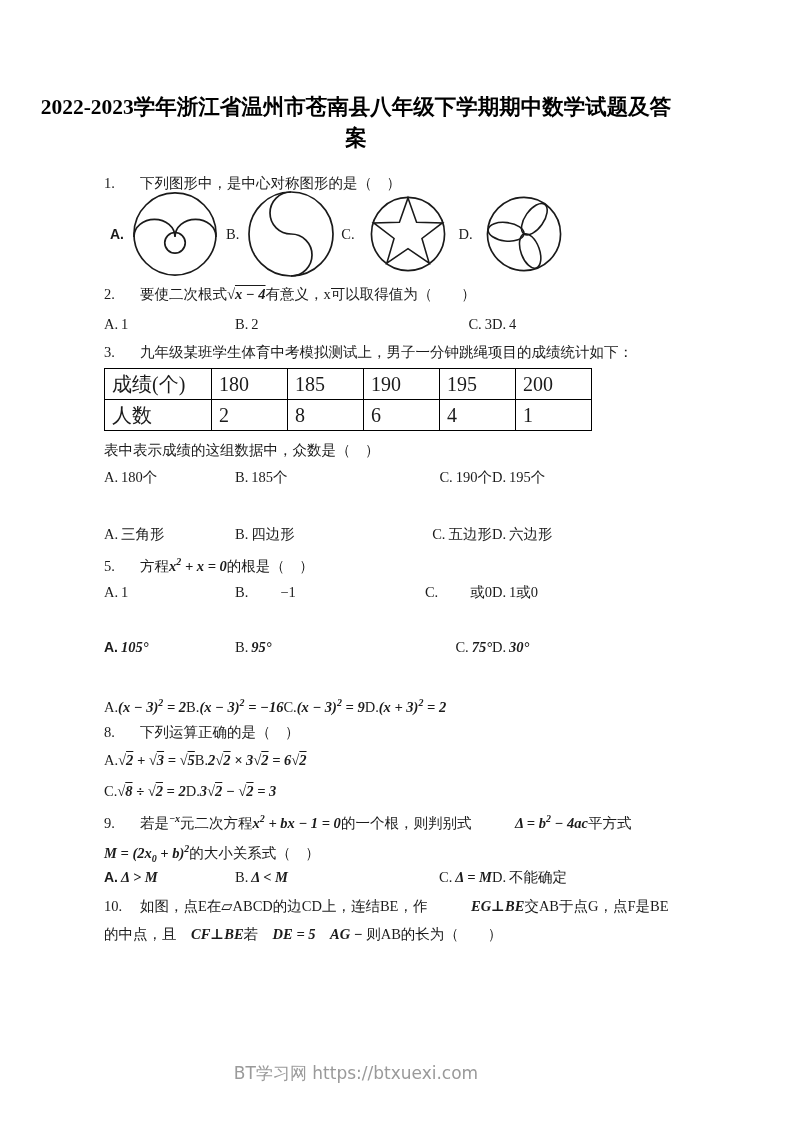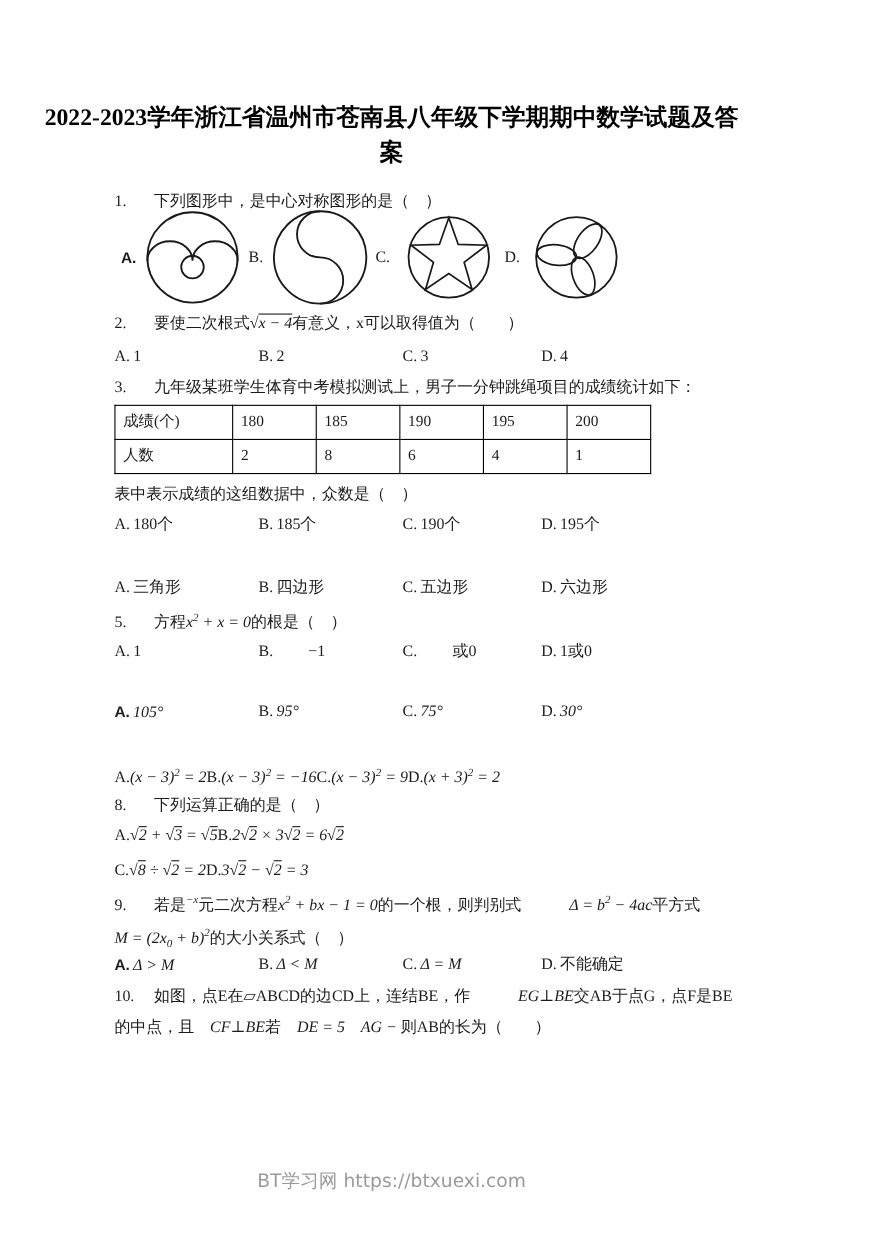--- a/index.html
+++ b/index.html
@@ -5,36 +5,36 @@
   html,body{margin:0;padding:0;background:#fff;}
   .page{position:relative;width:712px;height:1122px;background:#fff;overflow:hidden;
         font-family:"Liberation Serif","DejaVu Serif",serif;color:#1b1b1b;font-size:14.5px;}
   .title{position:absolute;top:92px;left:0;right:0;text-align:center;
          font-weight:bold;font-size:21.5px;line-height:31px;color:#000;}
   .title-inner{display:inline-block;max-width:652px;}
   .row{position:absolute;left:104px;width:646px;height:26px;line-height:26px;white-space:nowrap;}
   .qnum{display:inline-block;width:36px;}
   .opts{display:flex;}
   .opt{width:131px;}
-  .opt:nth-child(3){width:126px;}
+  .opt:nth-child(3){width:126px;text-align:right;}
   .opt:nth-child(4){width:auto;}
   .lab{}
   .val{margin-left:3px;}
   .sp .val{}
   .sp .val.ns{margin-left:3px;}
   .bA{font-family:"Liberation Sans","DejaVu Sans",sans-serif;font-weight:700;font-size:14px;}
-  .m{font-style:italic;}
+  .m{font-style:italic;font-weight:bold;}
   .ol{text-decoration:overline;}
   sup,sub{font-size:10px;}
   .figs{display:flex;align-items:center;height:88px;}
   .figs svg{flex:0 0 auto;}
   .flab{flex:0 0 auto;}
   table.score{border-collapse:collapse;table-layout:fixed;}
   table.score td{border:1px solid #000;height:30px;padding:0 0 0 7px;
-                 font-size:14px;overflow:hidden;}
+                 font-size:20px;overflow:hidden;}
   .footer{position:absolute;top:1062px;left:0;right:0;text-align:center;
           font-family:"DejaVu Sans","Liberation Sans",sans-serif;
           font-size:17px;color:#9a9a9a;}
 </style>
 </head>
 <body>
 
 <div class="page">
 
   <div class="title">

